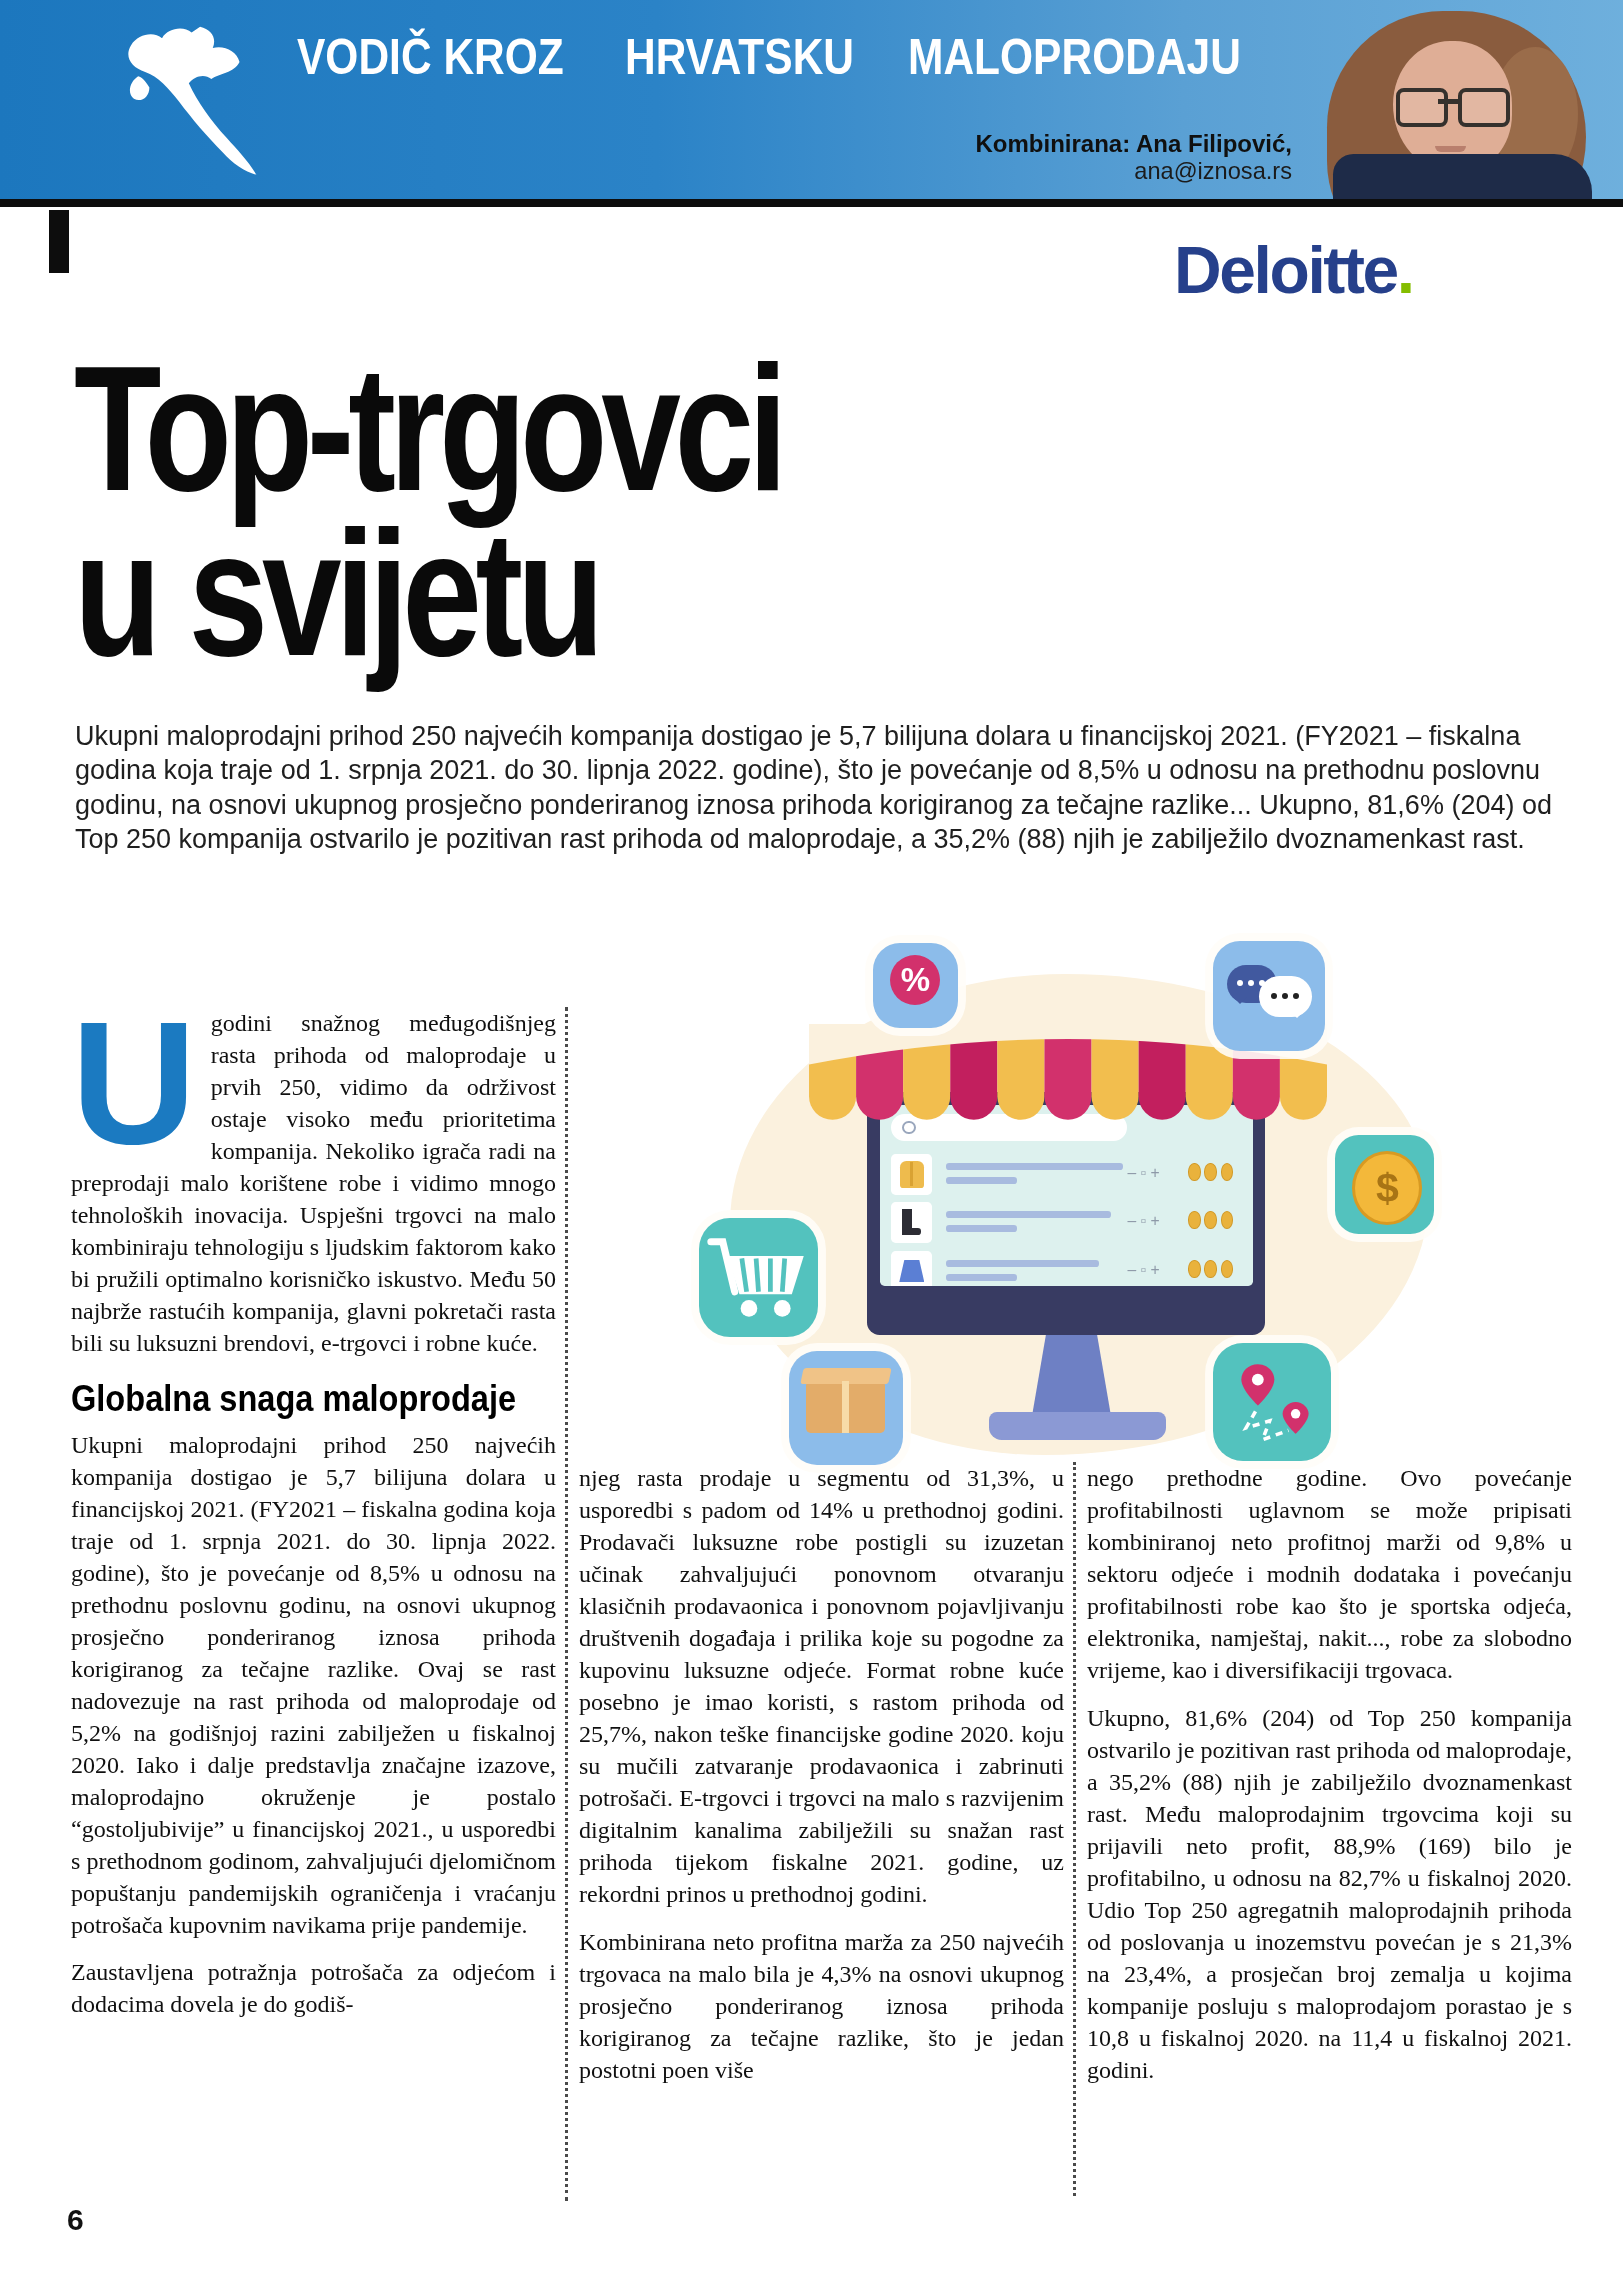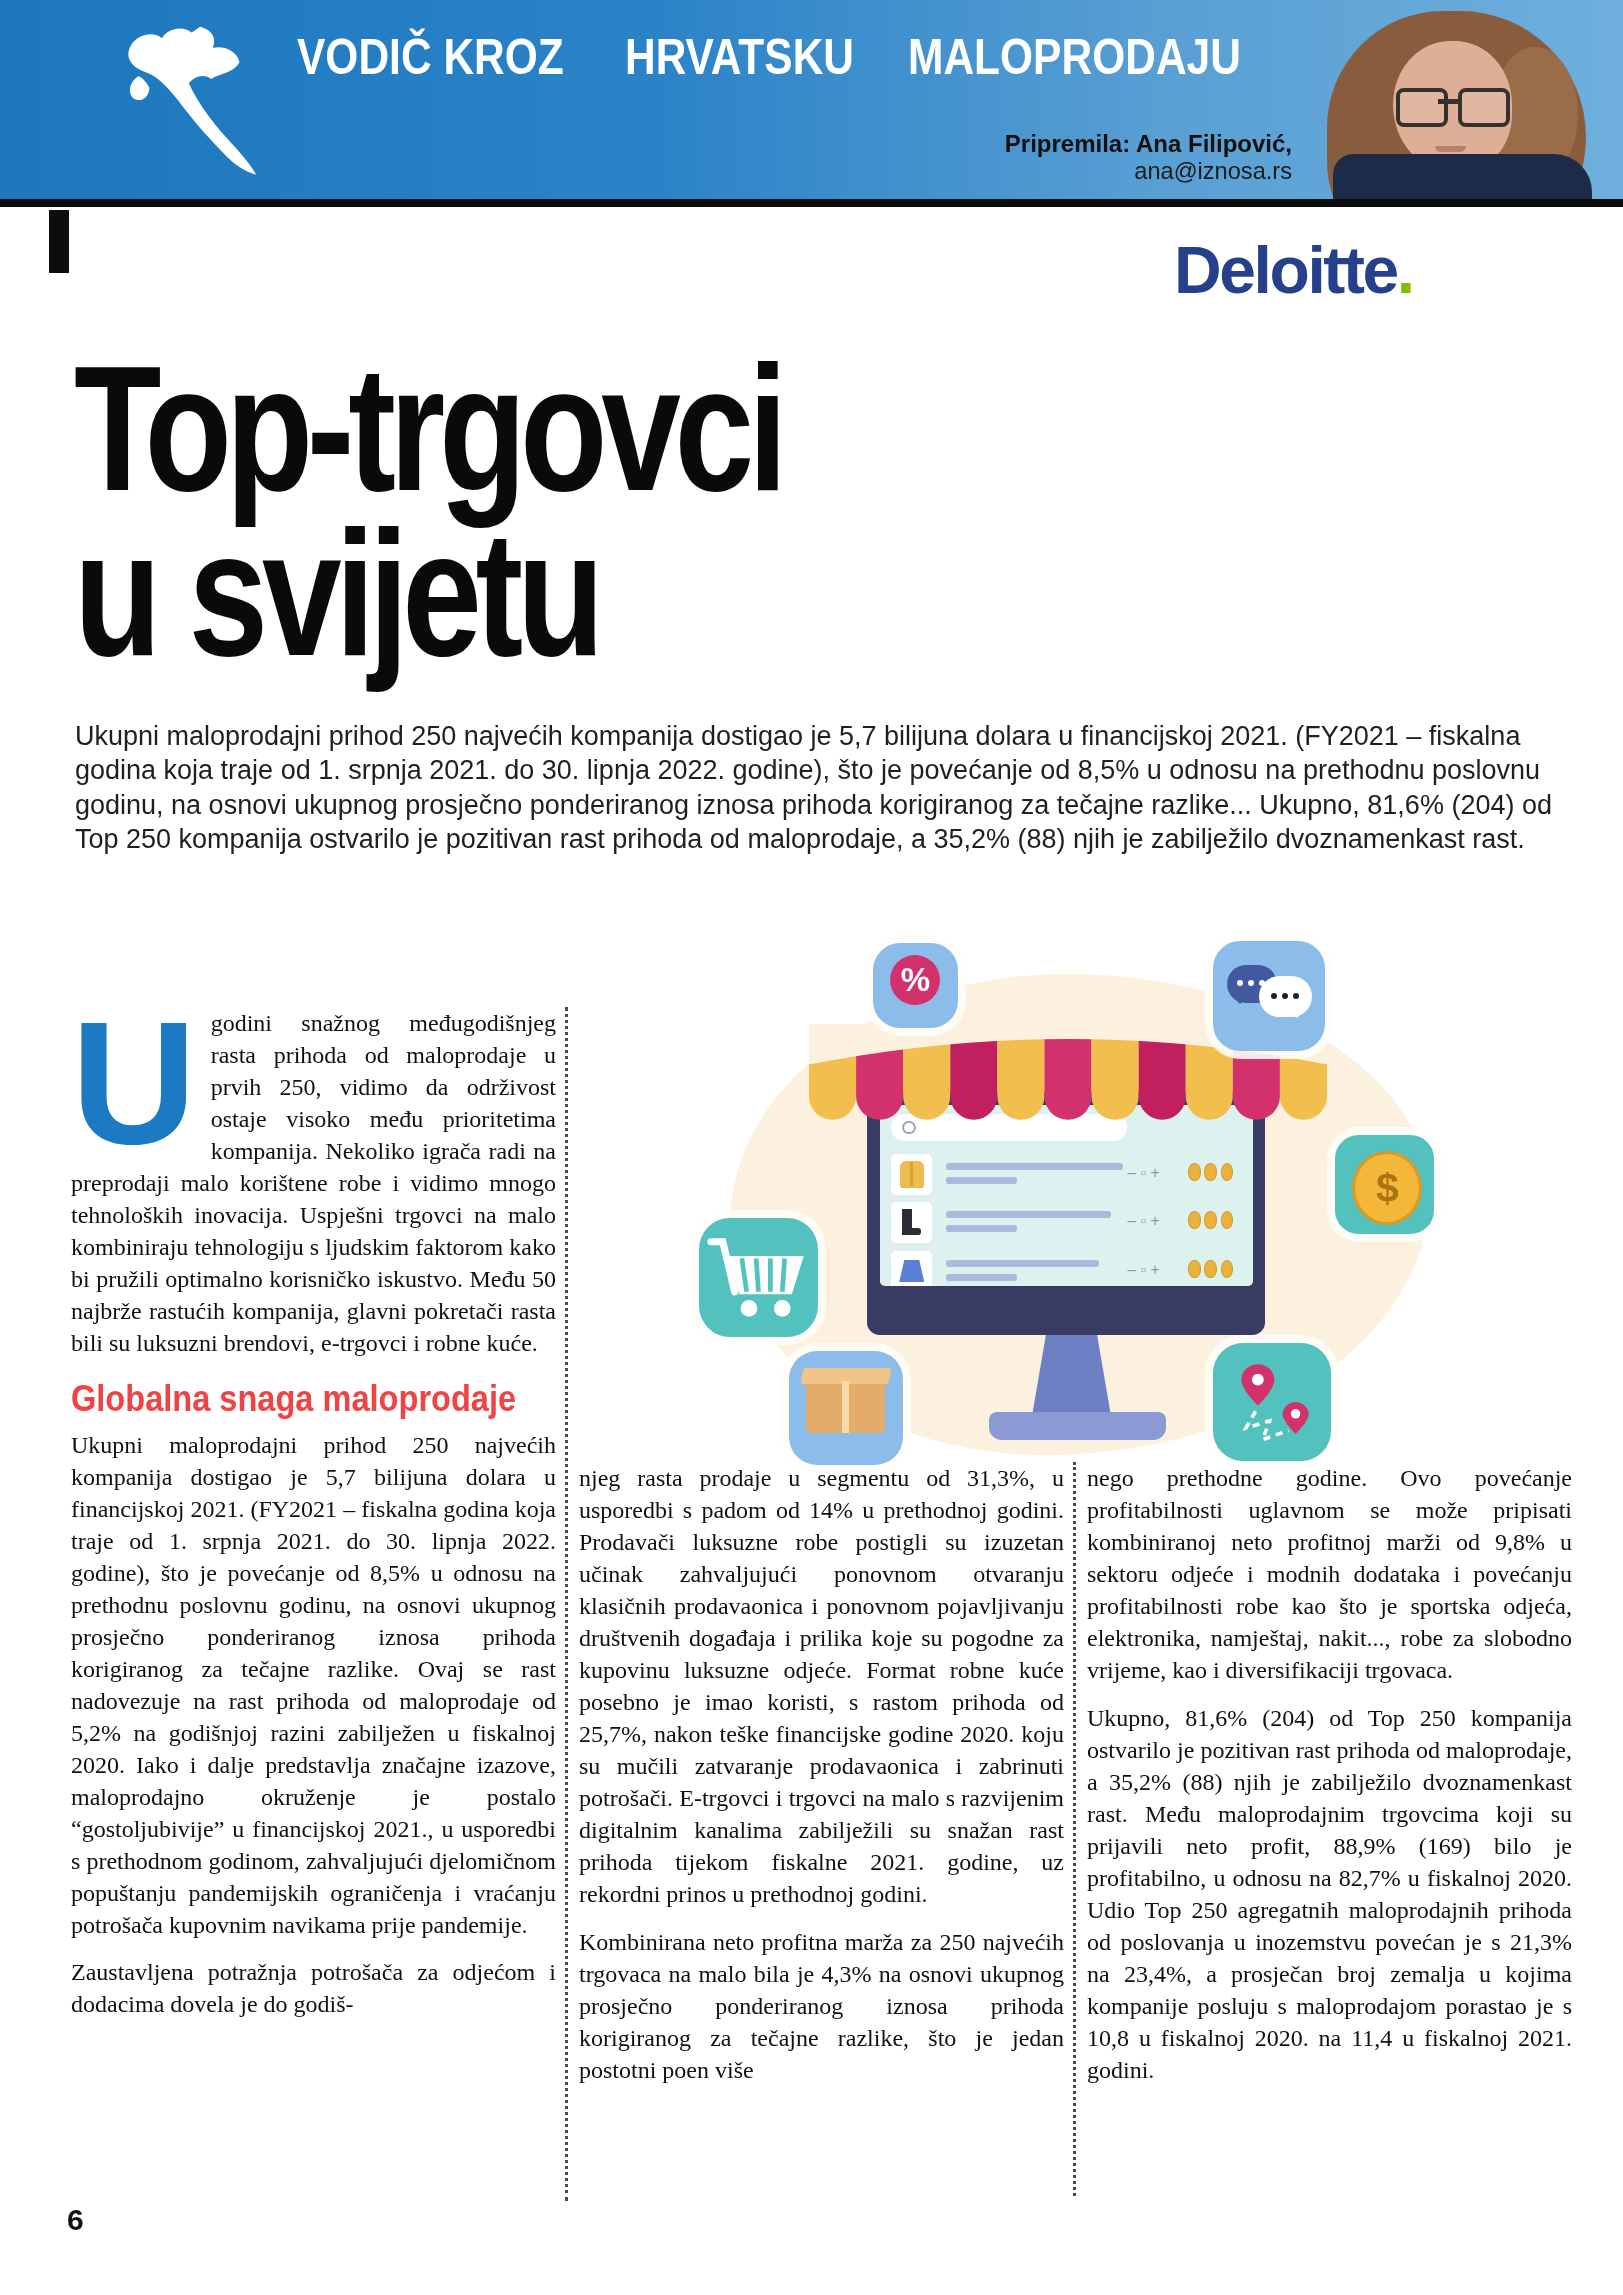--- a/index.html
+++ b/index.html
@@ -47,21 +47,21 @@
   
   .serif{font-family:"Liberation Serif",serif;font-size:24px;line-height:32px;color:#101010;
          text-align:justify;}
   .col{position:absolute;width:485px;}
   .col1{left:71px;top:1007px;}
   .col2{left:579px;top:1462px;}
   .col3{left:1087px;top:1462px;}
   .serif p{margin:0 0 15.7px 0;}
   .dropcap{float:left;font-family:"Liberation Sans",sans-serif;font-weight:700;color:#1b7ac1;
            font-size:174px;line-height:.78;margin:7.9px 14px 0 0;}
-  .h2{font-family:"Liberation Sans",sans-serif;font-size:37px;font-weight:700;color:#ef4444;
+  .h2{font-family:"Liberation Sans",sans-serif;font-size:37px;font-weight:700;color:#000000;
       margin:23.6px 0 14px 0;}
   .vrule{position:absolute;width:0;border-left:3.1px dotted #4a4a4a;}
   .vrule1{left:565px;top:1007px;height:1194px;}
   .vrule2{left:1073px;top:1462px;height:734px;}
   .pagenum{position:absolute;left:67px;top:2203px;font-size:30px;font-weight:700;color:#111;}
 
   
   .illo{position:absolute;left:675px;top:931px;width:777px;height:550px;}
   .blob{position:absolute;left:55px;top:43px;width:699px;height:481px;background:#fbf1de;
         border-radius:48% 52% 55% 45% / 52% 46% 54% 48%;}
@@ -131,21 +131,21 @@
           C85,85 74,72 65,60 C58,51 50,42 41,39 C31,36 26,28 31,20 Z
           M36,42 C30,46 28,54 33,58 C38,61 44,57 44,50 C41,45 39,43 36,42 Z"></path>
       </svg>
     </div>
     <div class="banner-title">
       <div class="cnd">VODIČ KROZ</div>
       <div class="cnd">HRVATSKU</div>
       <div class="cnd">MALOPRODAJU</div>
     </div>
     <div class="prepared">
-      <div class="l1">Pripremila: Ana Filipović,</div>
+      <div class="l1">Kombinirana: Ana Filipović,</div>
       <div class="l2">ana@iznosa.rs</div>
     </div>
     <div class="person">
       <div class="hair"></div>
       <div class="hair-hi"></div>
       <div class="face"></div>
       <div class="lens left"></div>
       <div class="lens right"></div>
       <div class="bridge"></div>
       <div class="mouth"></div>

